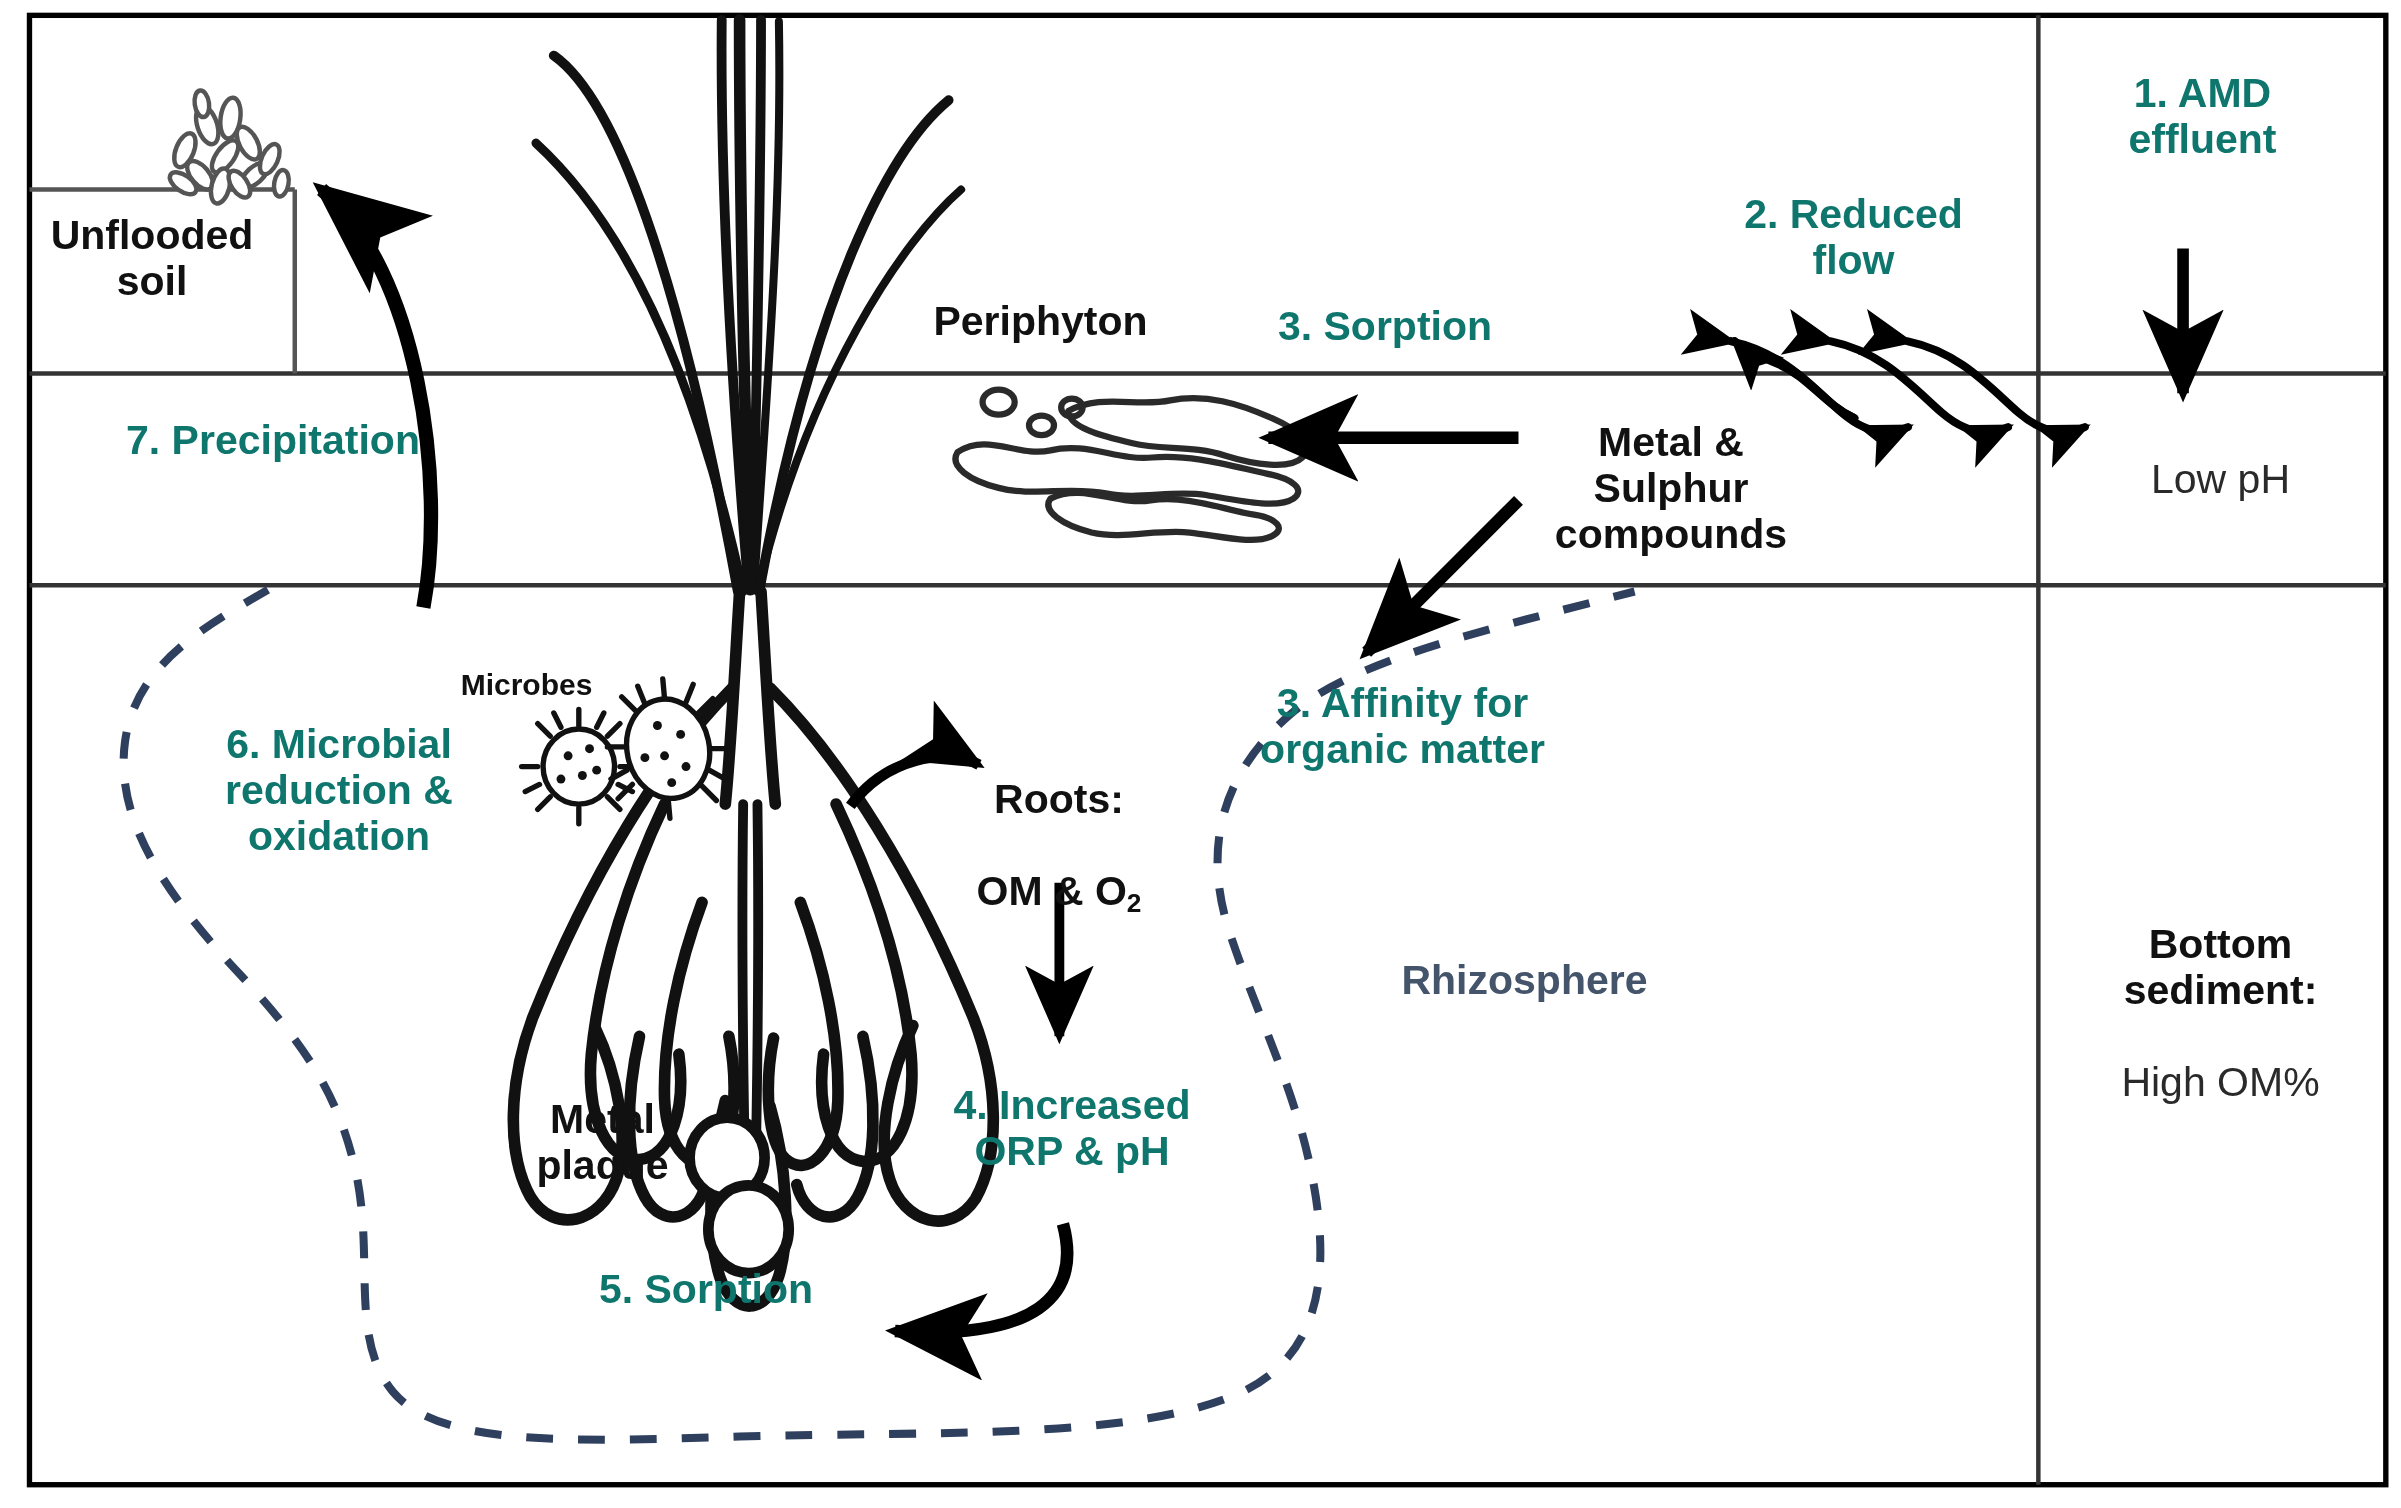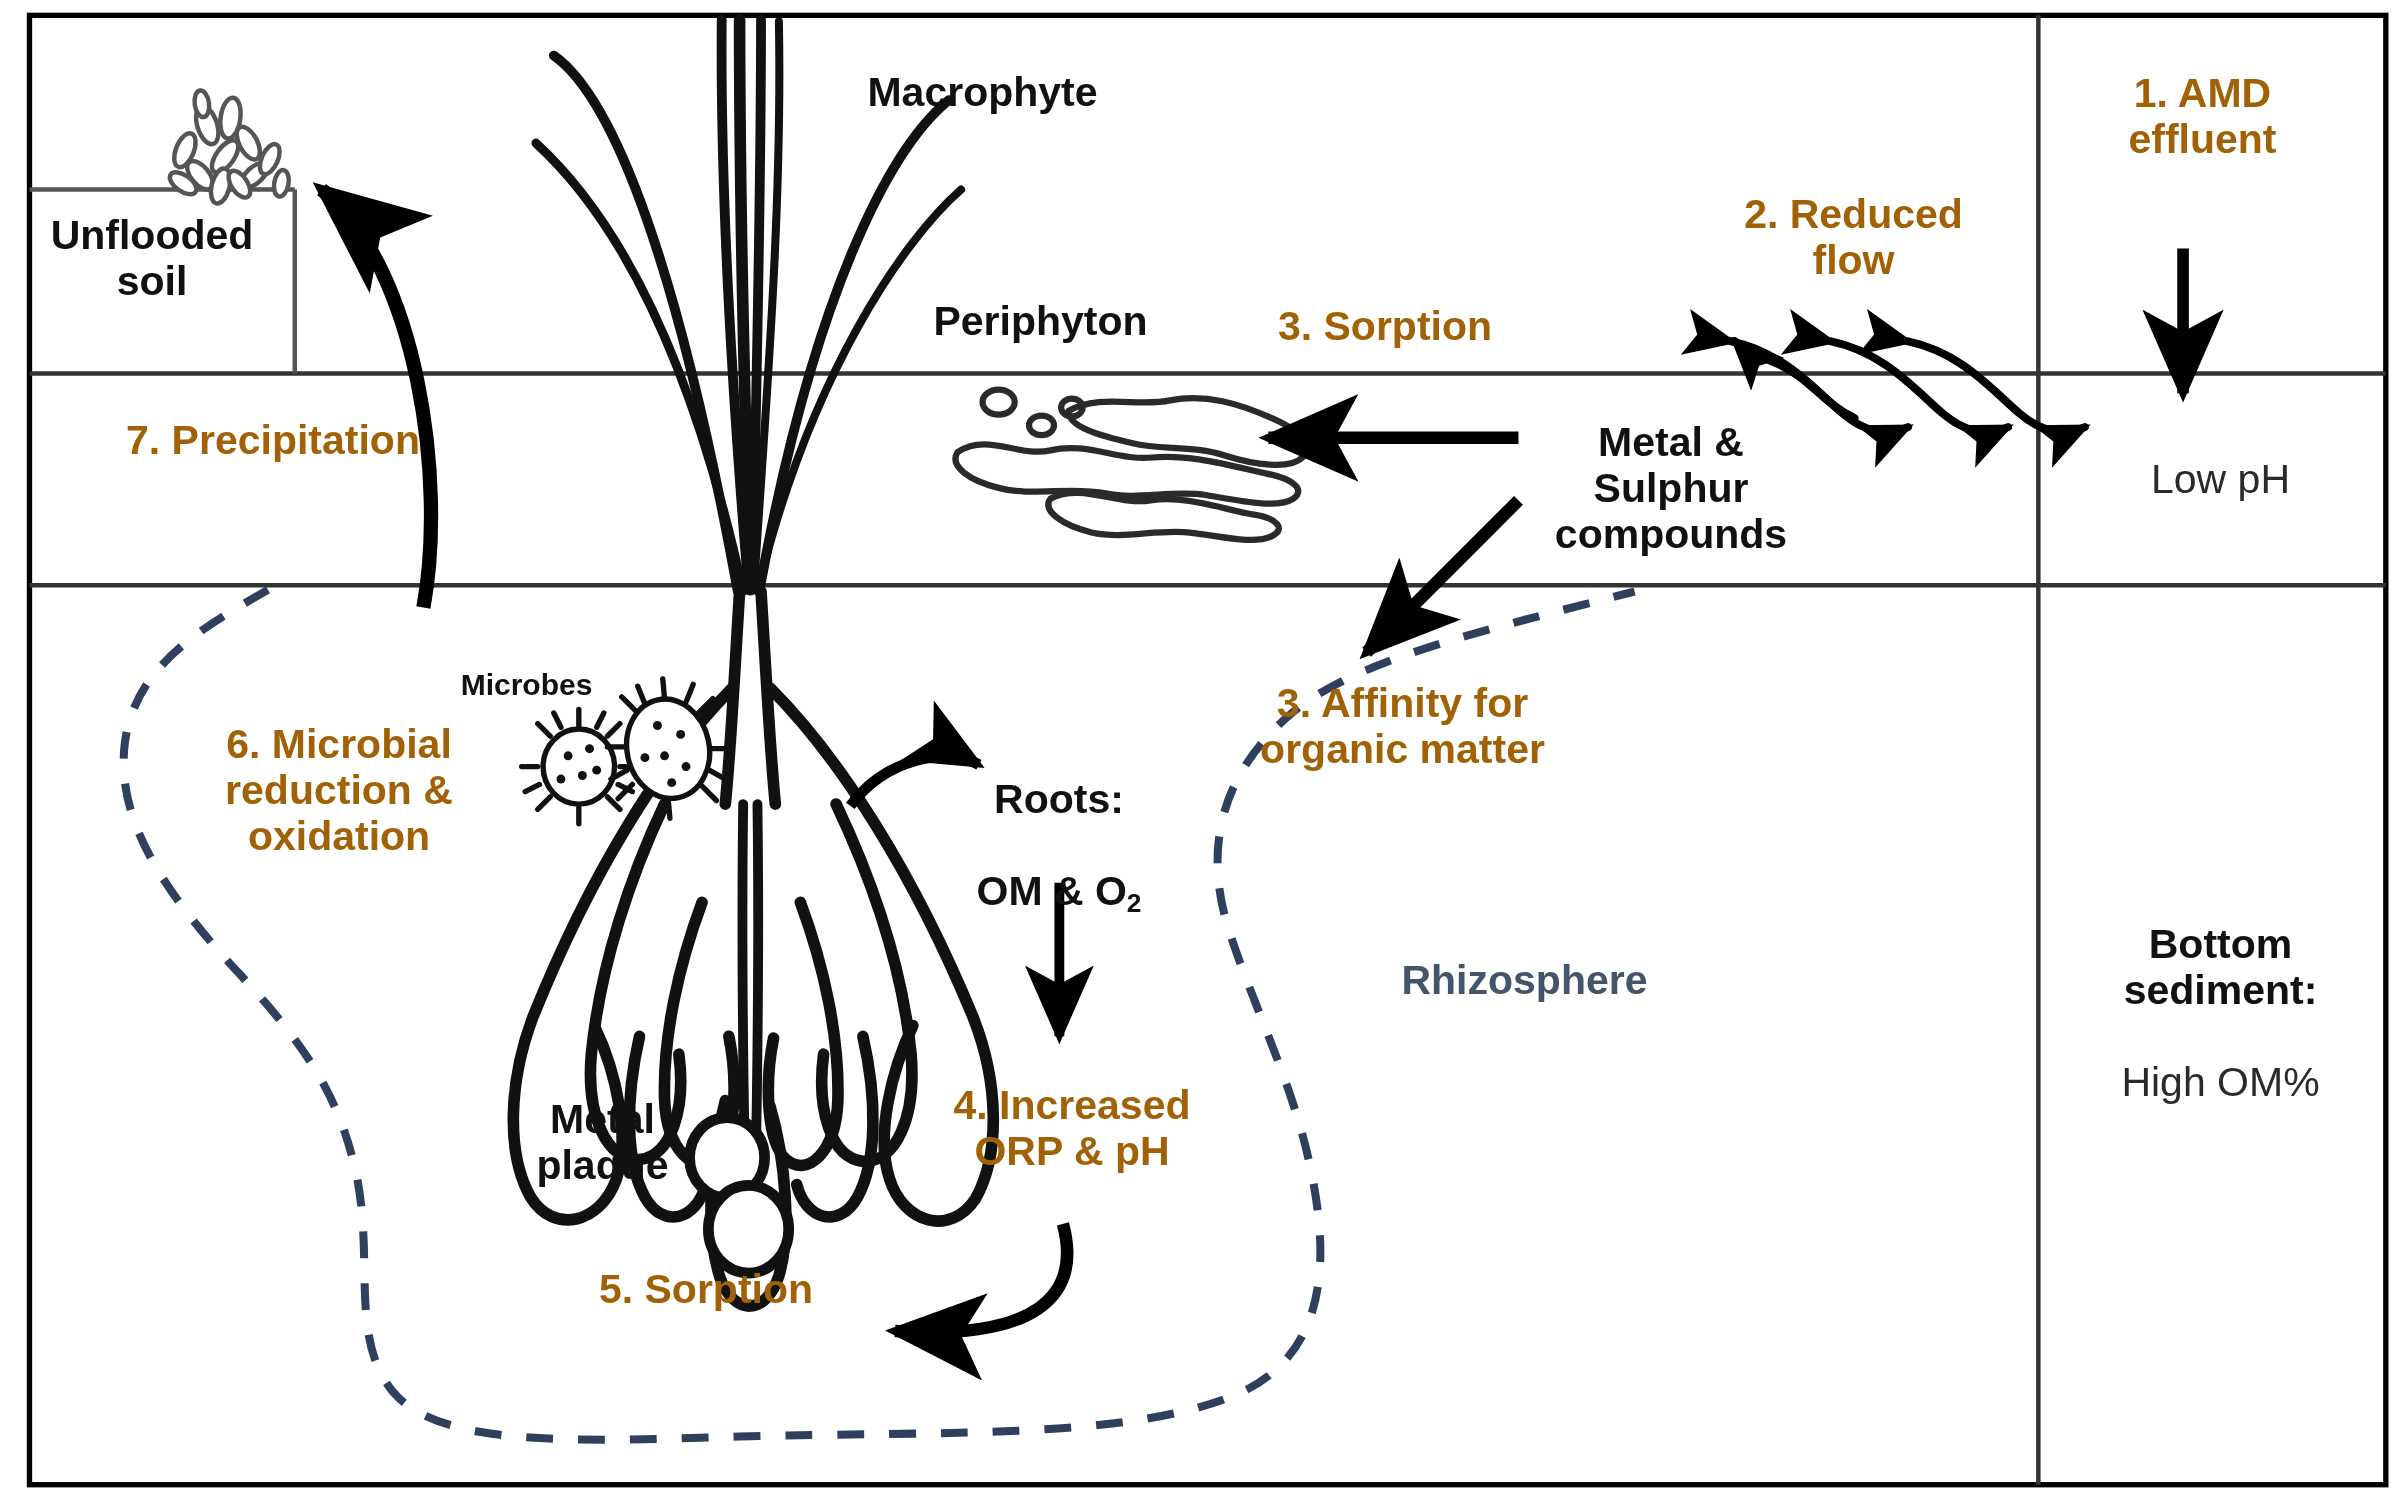--- a/index.html
+++ b/index.html
@@ -23,21 +23,21 @@
     top: 0;
     width: 2401px;
     height: 1509px;
   }
   .lbl {
     position: absolute;
     line-height: 1.12;
     white-space: pre-line;
   }
   .lbl-red {
-    color: #a16207;
+    color: #0f766e;
     font-weight: bold;
   }
   .lbl-black {
     color: #111111;
     font-weight: bold;
   }
   .lbl-plain {
     color: #2a2a2a;
     font-weight: normal;
   }
@@ -280,21 +280,20 @@
     </g>
 
     <g>
       <path d="M 474 680 C 500 540 468 300 360 212" fill="none" stroke="#000" stroke-width="16" marker-end="url(#ahs)"></path>
     </g>
   </svg>
 
   <div class="lbl lbl-black ctr" style="left:18px; top:213px; width:268px; font-size:41px;">Unflooded
 soil</div>
 
-  <div class="lbl lbl-black ctr" style="left:804px; top:70px; width:357px; font-size:41px;">Macrophyte</div>
 
   <div class="lbl lbl-black ctr" style="left:893px; top:299px; width:295px; font-size:41px;">Periphyton</div>
 
   <div class="lbl lbl-red ctr" style="left:1233px; top:304px; width:304px; font-size:41px;">3. Sorption</div>
 
   <div class="lbl lbl-red ctr" style="left:1706px; top:192px; width:295px; font-size:41px;">2. Reduced
 flow</div>
 
   <div class="lbl lbl-red ctr" style="left:2055px; top:71px; width:295px; font-size:41px;">1.   AMD
 effluent</div>

